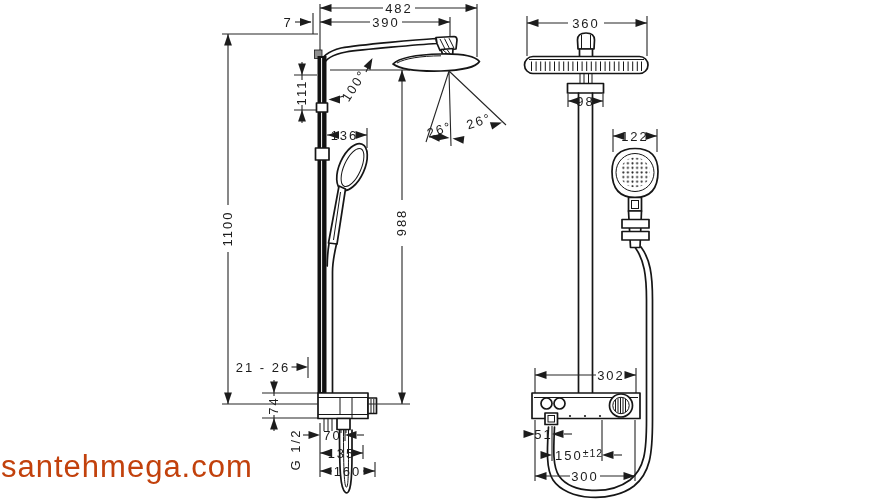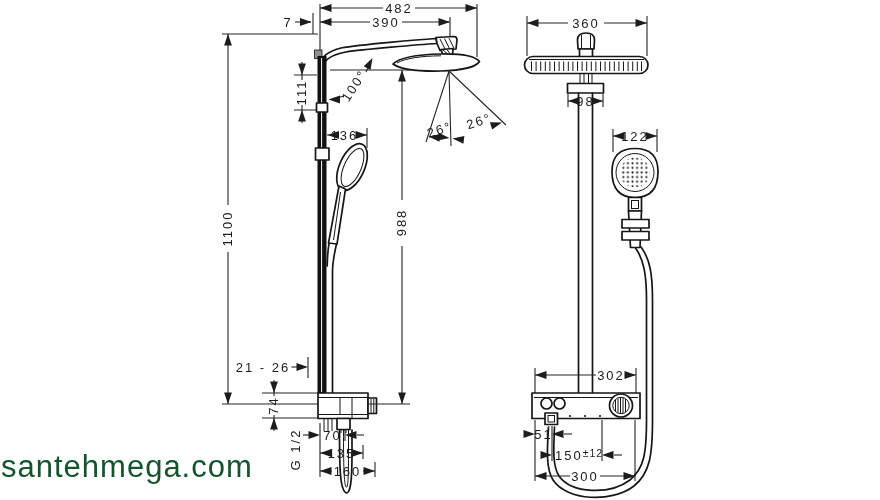--- a/index.html
+++ b/index.html
@@ -7,21 +7,21 @@
          font-family:"Liberation Sans",sans-serif;}
   svg{position:absolute;left:0;top:0;}
   .o{stroke:#161616;stroke-width:1.7;fill:none;stroke-linecap:round;stroke-linejoin:round;}
   .of{stroke:#161616;stroke-width:1.7;fill:#ffffff;stroke-linejoin:round;}
   .thin{stroke:#161616;stroke-width:1;fill:none;}
   .d{stroke:#262626;stroke-width:1.1;fill:none;}
   .arrfill{fill:#1c1c1c;}
   .t{font:13px "Liberation Sans",sans-serif;letter-spacing:2px;fill:#1c1c1c;}
   .ts{font:10.5px "Liberation Sans",sans-serif;letter-spacing:1px;fill:#1c1c1c;}
   .watermark{position:absolute;left:1px;top:451px;font-size:31px;line-height:1.05;
-             letter-spacing:1px;color:#14532d;user-select:none;}
+             letter-spacing:1px;color:#c2410c;user-select:none;}
 </style>
 </head>
 <body>
 
 <div class="stage">
 <svg width="880" height="500" viewBox="0 0 880 500">
   <defs>
     <path id="arw" d="M0,0 L-11.5,-3.9 L-11.5,3.9 Z" class="arrfill"></path>
     <pattern id="dots" width="4.6" height="4.6" patternUnits="userSpaceOnUse">
       <circle cx="2.3" cy="2.3" r="1.05" fill="#242424"></circle>

